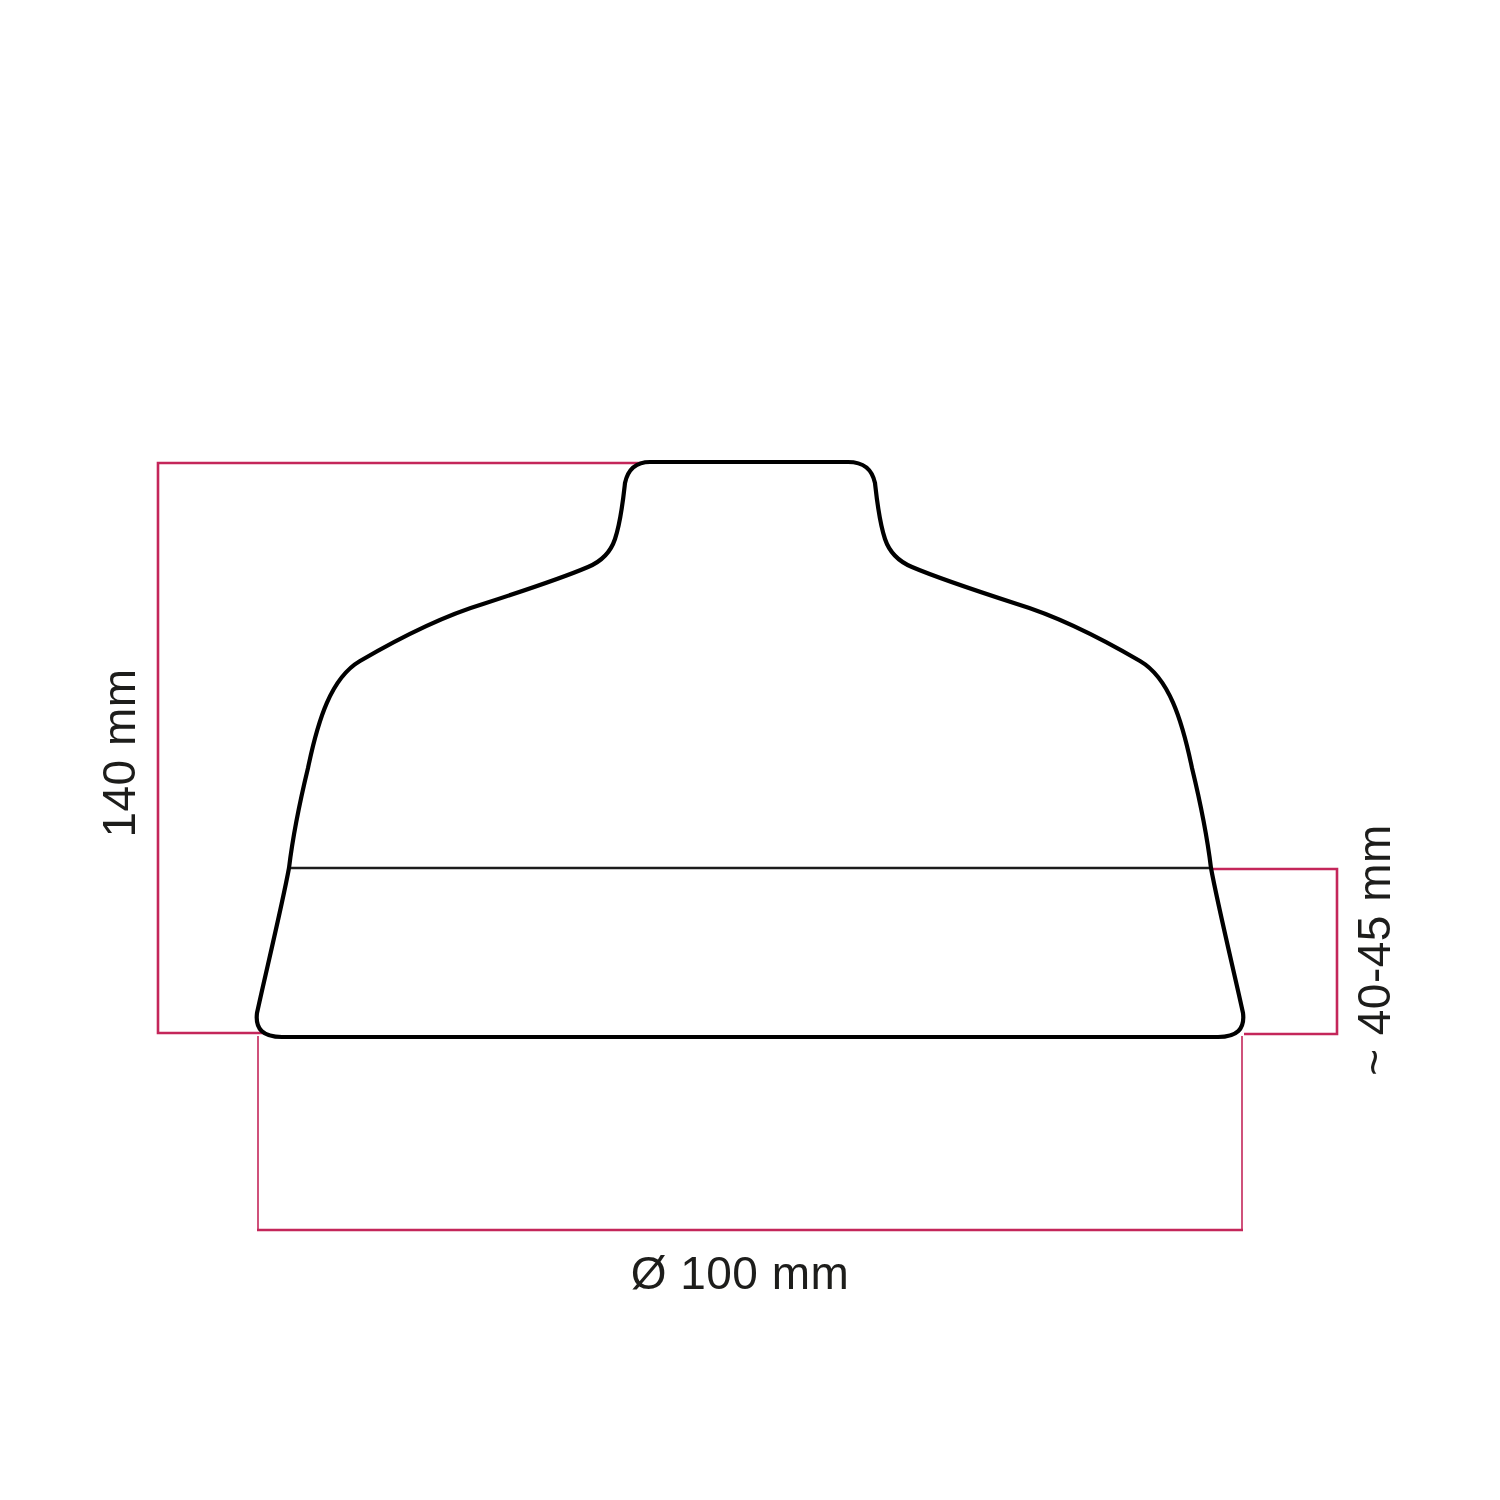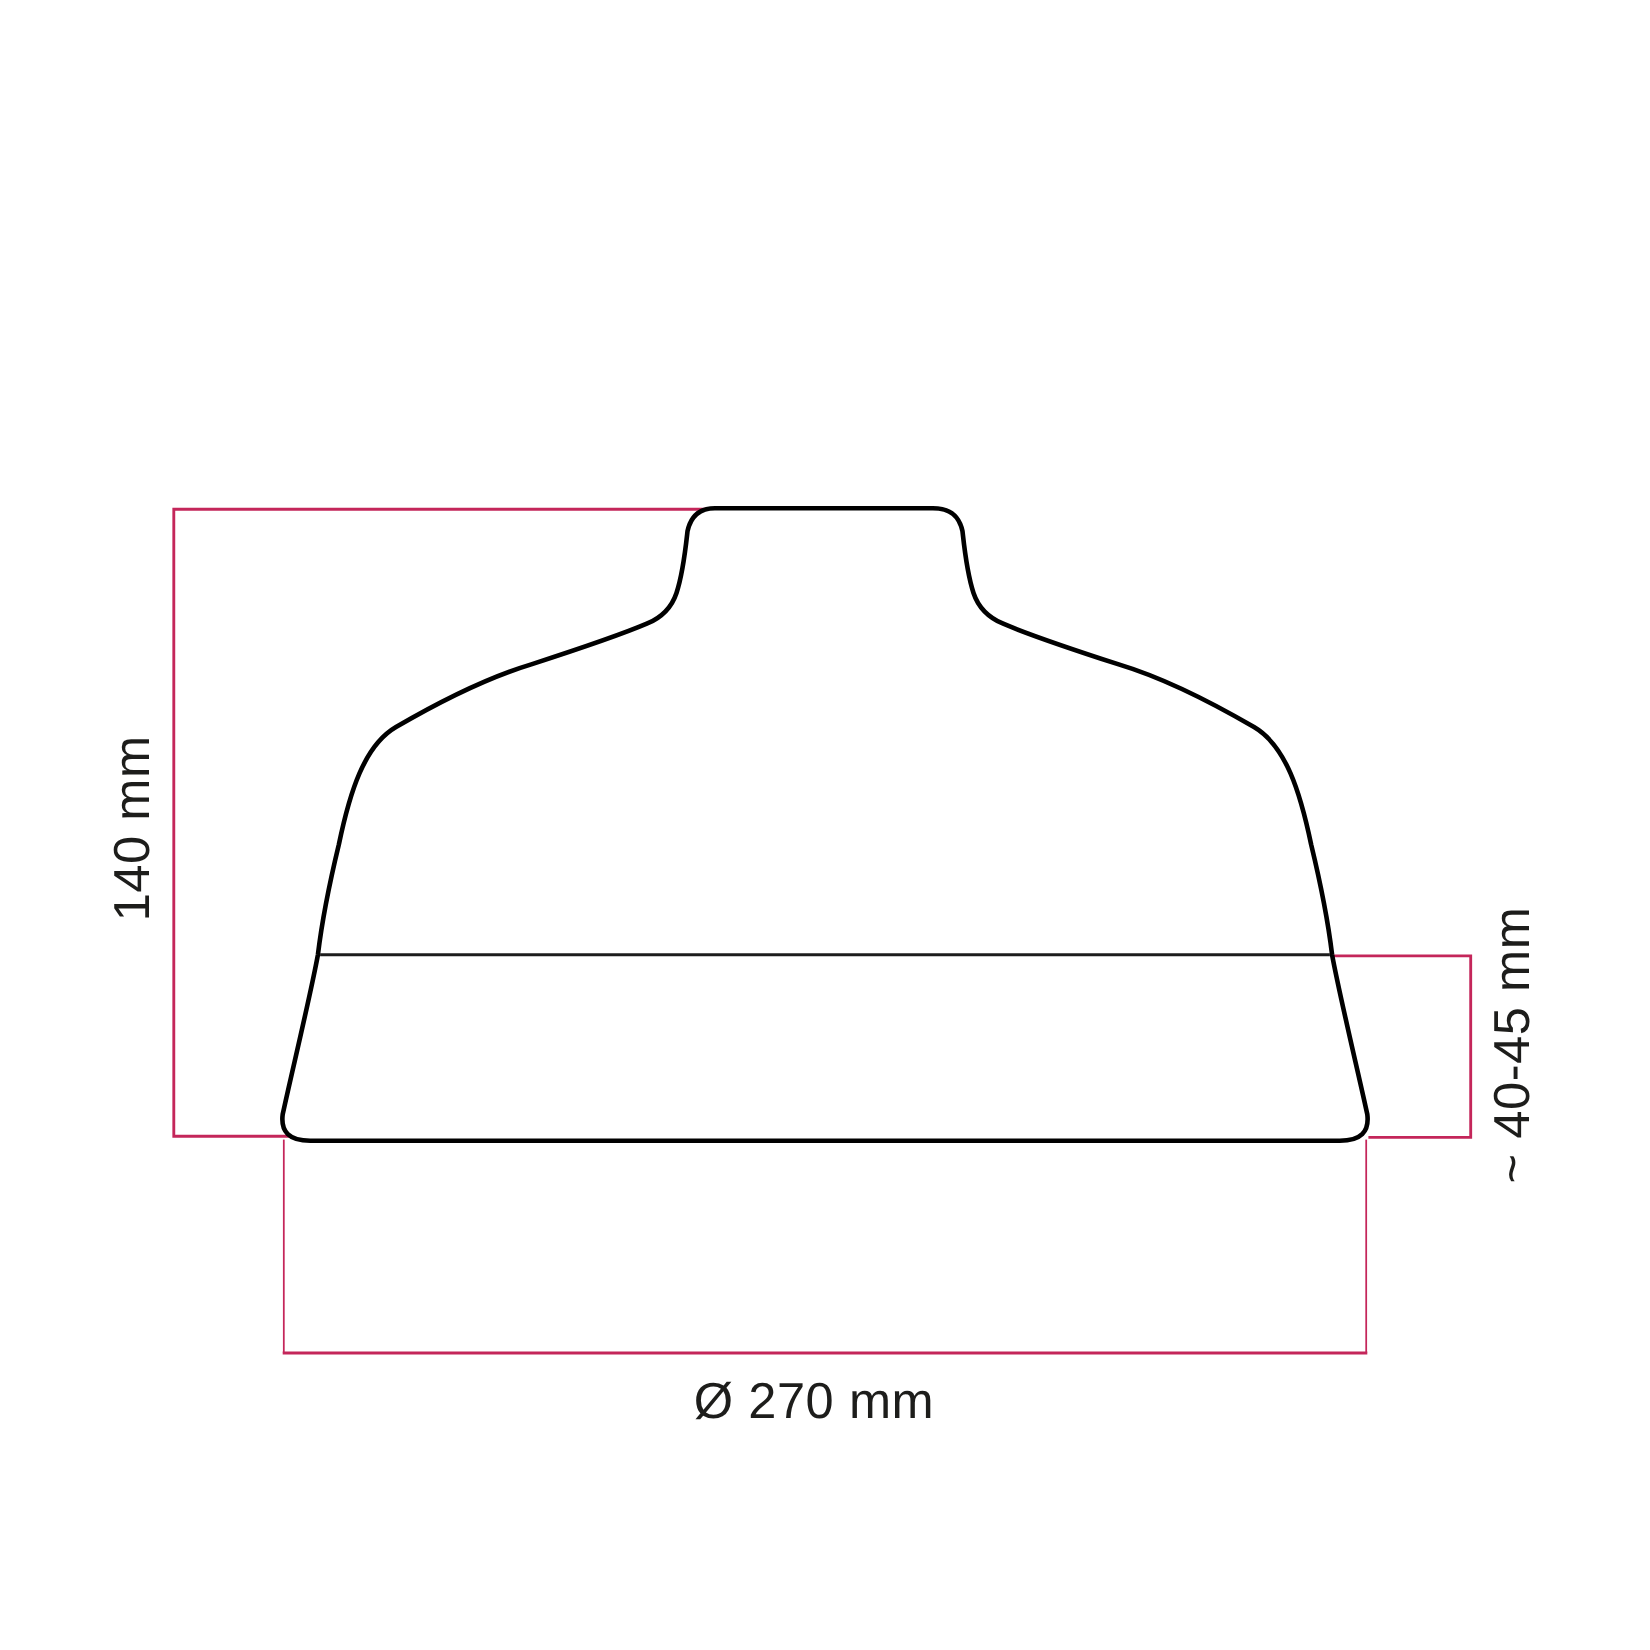--- a/index.html
+++ b/index.html
@@ -93,15 +93,15 @@
              C 628 469 636 462 650 462
              Z" stroke="#000000"></path>
 
     <line class="band-line" x1="291" y1="868" x2="1209" y2="868" stroke="#1c1c1c"></line>
   </svg>
 
   <div class="dim-label rotated" style="left: 119px; top: 753px;">140 mm</div>
 
   <div class="dim-label rotated" style="left: 1374px; top: 950px;">~ 40-45 mm</div>
 
-  <div class="dim-label" style="left: 740px; top: 1273px;">Ø 270 mm</div>
+  <div class="dim-label" style="left: 740px; top: 1273px;">Ø 100 mm</div>
 
 </div>
 
 </body></html>

